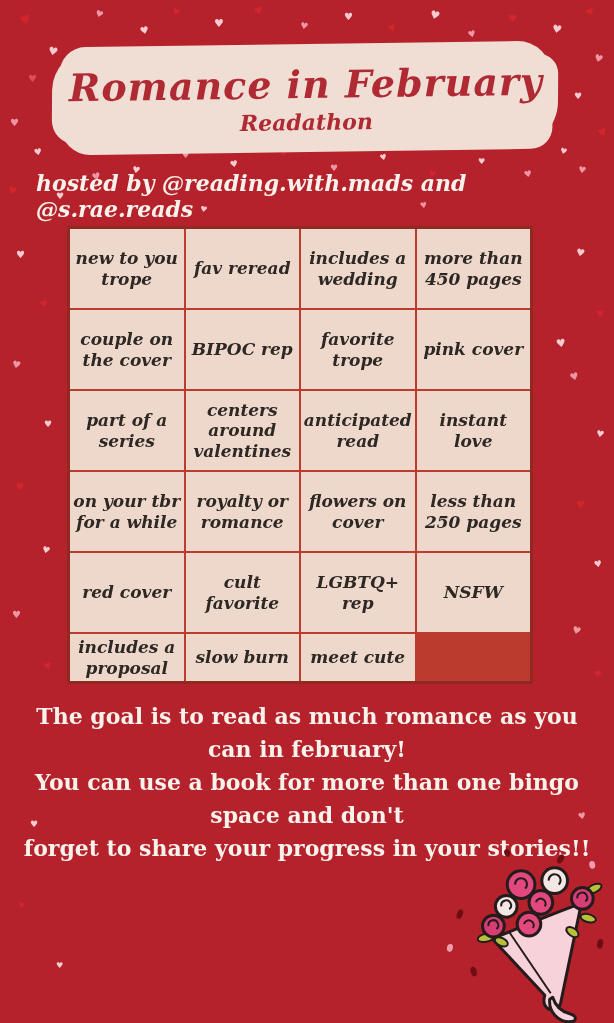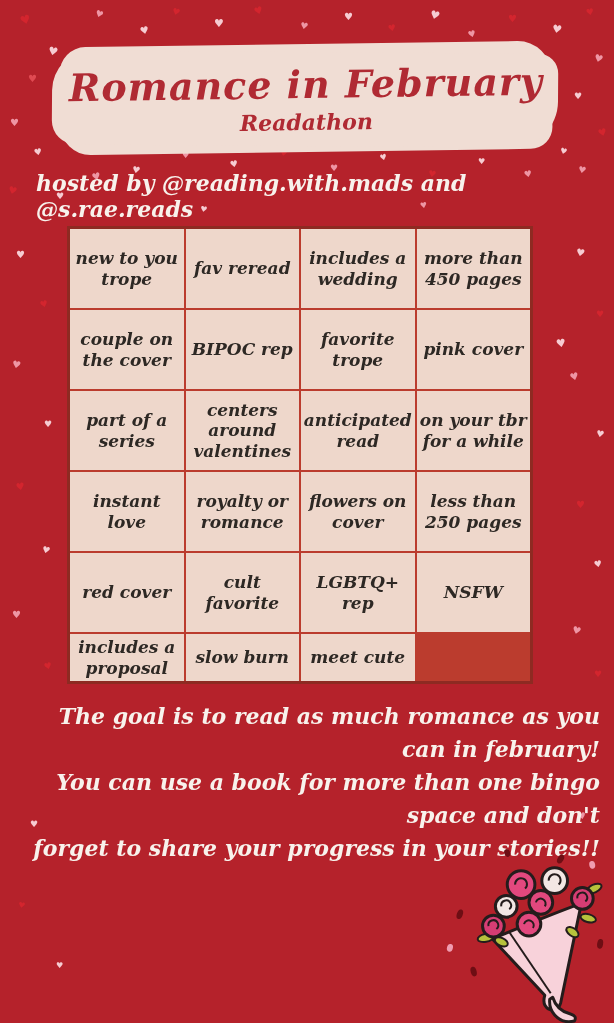--- a/index.html
+++ b/index.html
@@ -85,24 +85,23 @@
     font-size:17px;
     line-height:1.2;
     font-style:italic;
     font-weight:600;
     color:var(--celltext,#2d2824);
     overflow:hidden;
   }
   .footer{
     position:absolute;
     left:14px;right:14px;top:700px;
-    text-align:right;
+    text-align:center;
     font-size:22px;
     line-height:1.5;
-    font-style:italic;
     font-weight:600;
     color:var(--light,#f8f2ec);
     z-index:2;
   }
   .bouquet{
     position:absolute;
     right:4px;bottom:0;
     width:166px;height:178px;
     z-index:2;
   }
@@ -185,22 +184,22 @@
       <div class="cell">fav reread</div>
       <div class="cell">includes a wedding</div>
       <div class="cell">more than 450 pages</div>
       <div class="cell">couple on the cover</div>
       <div class="cell">BIPOC rep</div>
       <div class="cell">favorite trope</div>
       <div class="cell">pink cover</div>
       <div class="cell">part of a series</div>
       <div class="cell">centers around valentines</div>
       <div class="cell">anticipated read</div>
+      <div class="cell">instant love</div>
       <div class="cell">on your tbr for a while</div>
-      <div class="cell">instant love</div>
       <div class="cell">royalty or romance</div>
       <div class="cell">flowers on cover</div>
       <div class="cell">less than 250 pages</div>
       <div class="cell">red cover</div>
       <div class="cell">cult favorite</div>
       <div class="cell">LGBTQ+ rep</div>
       <div class="cell">NSFW</div>
       <div class="cell">includes a proposal</div>
       <div class="cell">slow burn</div>
       <div class="cell">meet cute</div>

